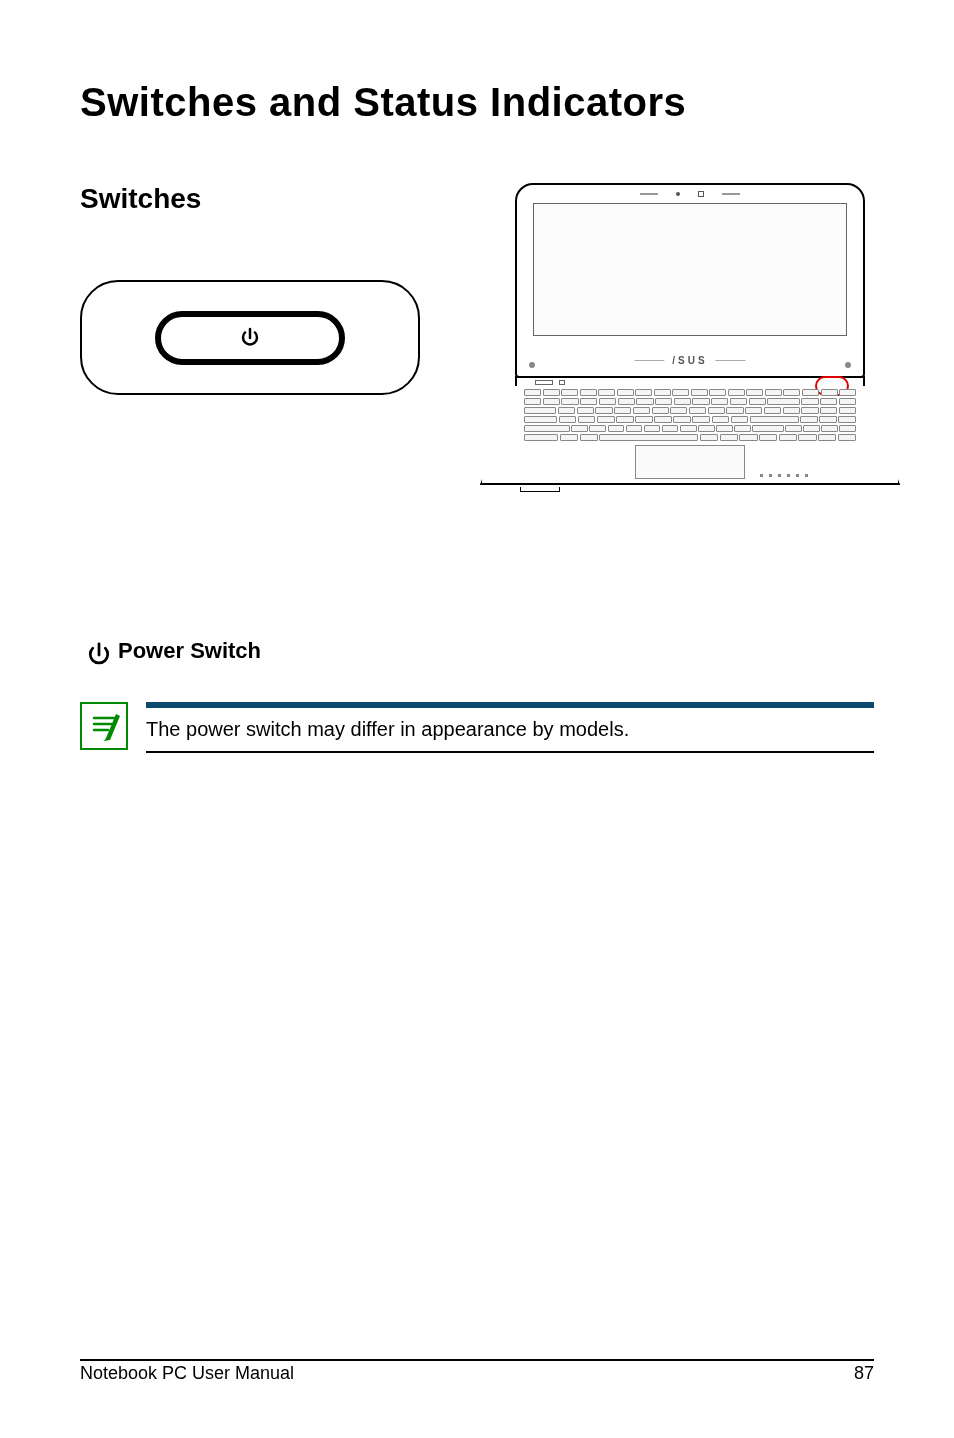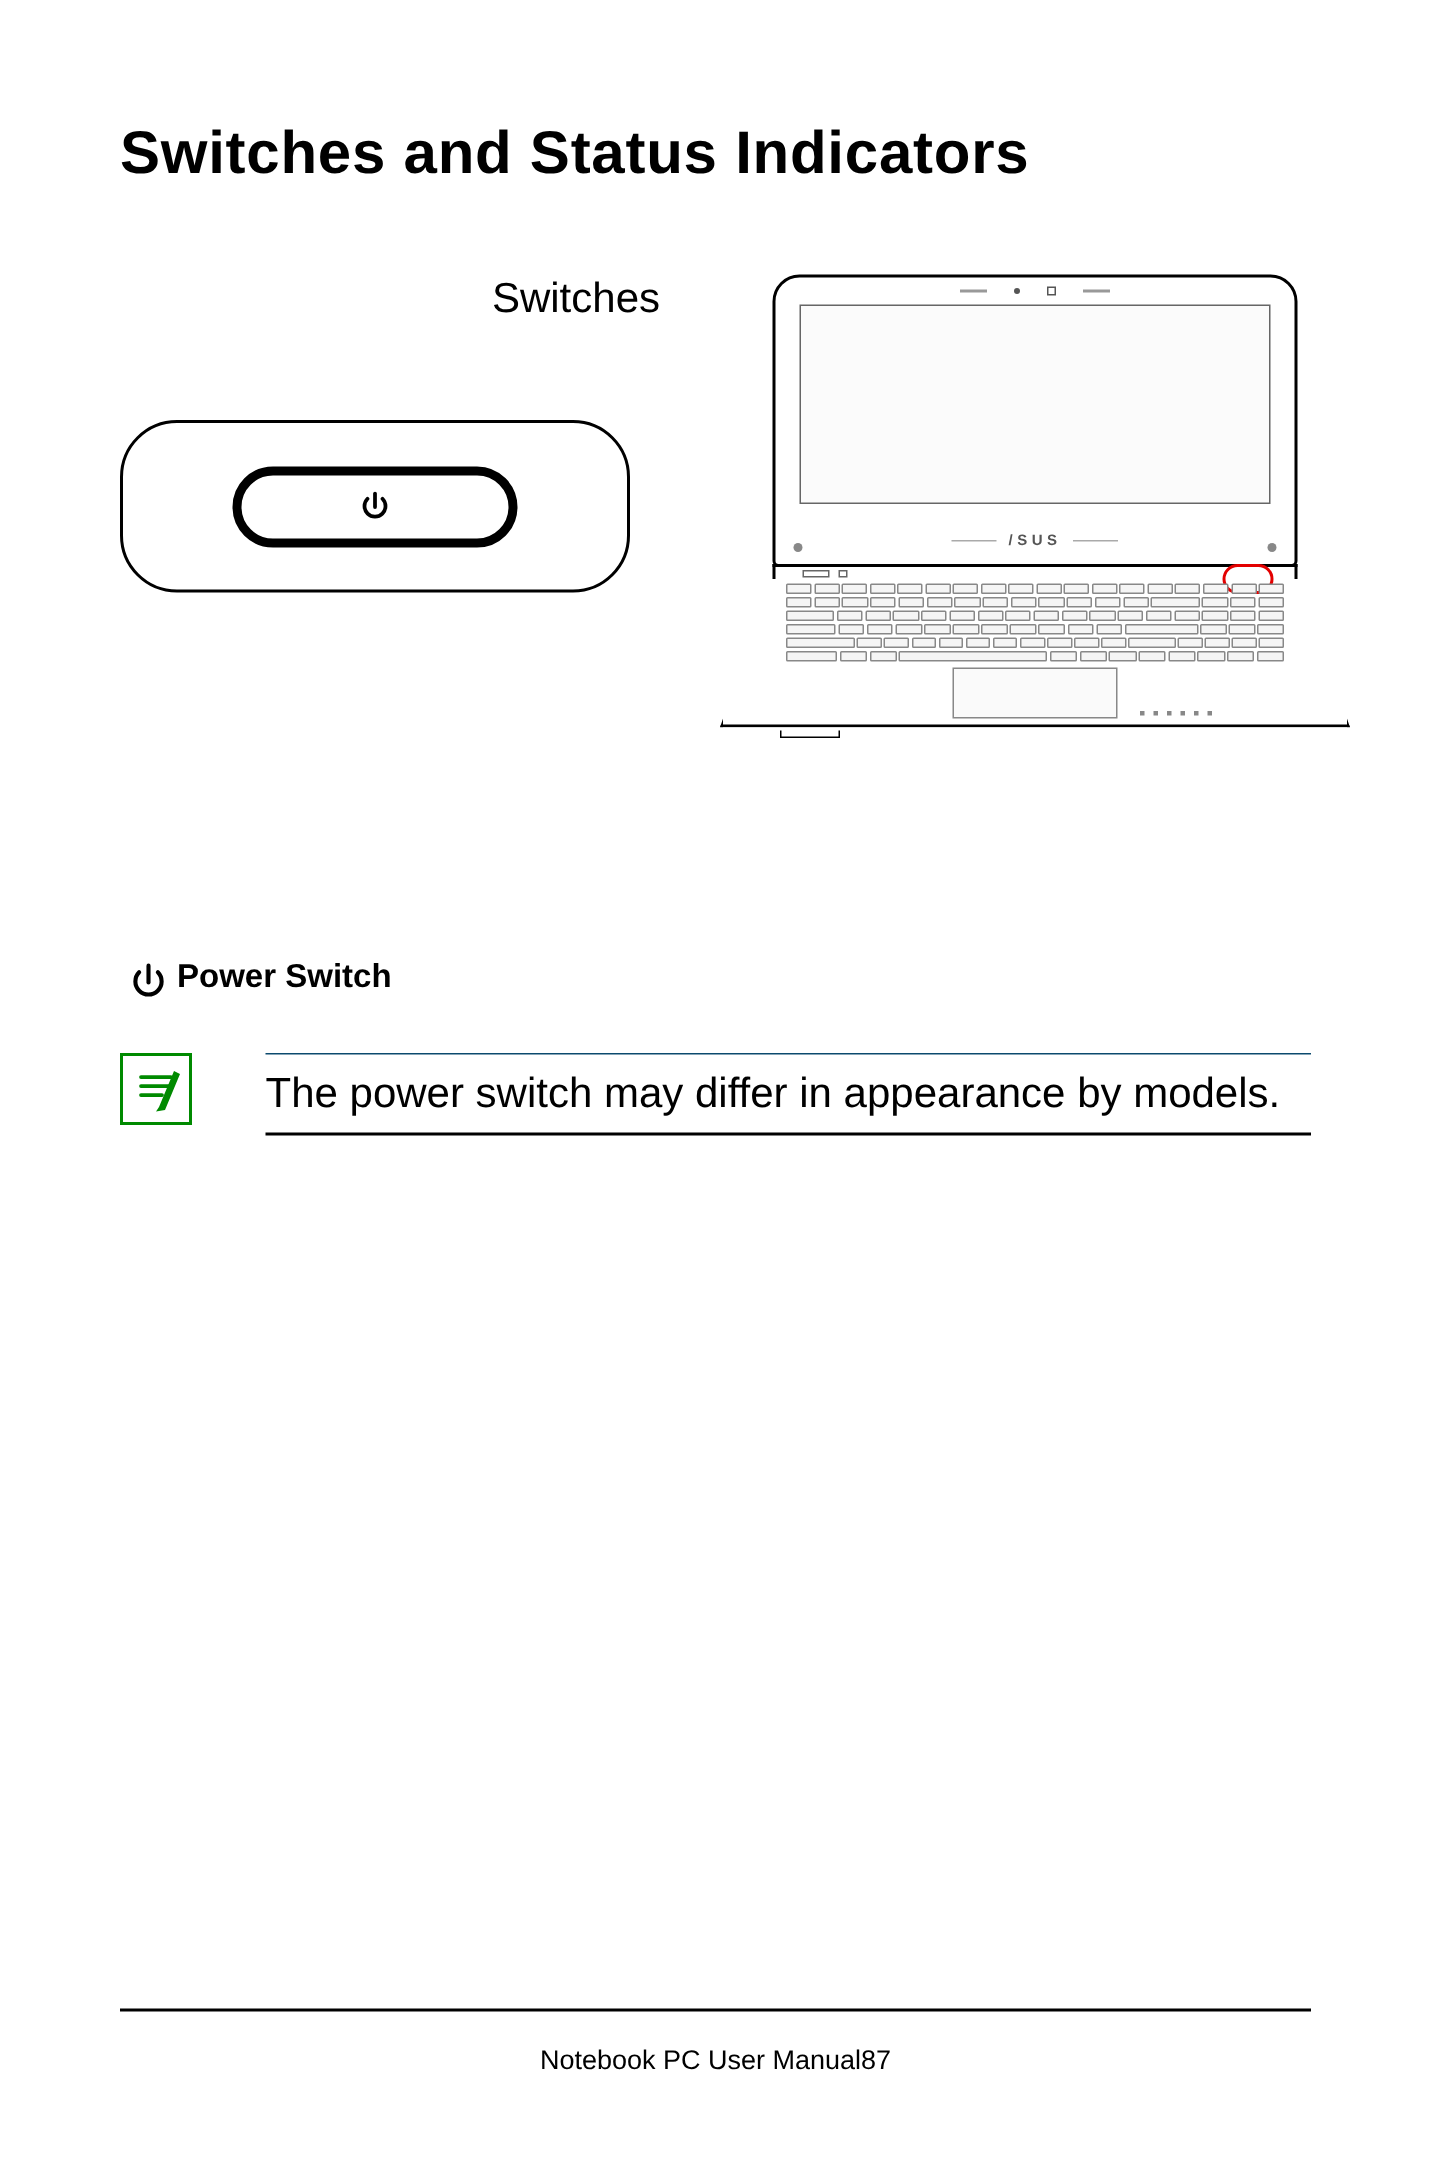--- a/index.html
+++ b/index.html
@@ -16,22 +16,21 @@
       padding: 80px 80px 50px 80px;
     }
     .heading1 {
       font-size: 40px;
       font-weight: 700;
       margin-bottom: 58px;
       letter-spacing: 0.5px;
     }
     .heading2 {
       font-size: 28px;
-      font-weight: 400;
-      text-align: right;
+      font-weight: 700;
     }
     .top-row {
       display: flex;
       gap: 40px;
       margin-bottom: 150px;
       align-items: flex-start;
     }
     .left-col {
       flex: 0 0 360px;
     }
@@ -250,36 +249,35 @@
     .note-icon {
       width: 48px;
       height: 48px;
       border: 2.5px solid #008a00;
       display: flex;
       align-items: center;
       justify-content: center;
       flex-shrink: 0;
     }
     .note-body {
-      border-top: 1px solid #0c4a6e;
+      border-top: 6px solid #0c4a6e;
       border-bottom: 2px solid #000;
       padding: 10px 0;
       flex: 1;
-      font-size: 28px;
-      margin-left: 31px;
+      font-size: 20px;
     }
     .footer {
       position: absolute;
       bottom: 54px;
       left: 80px;
       right: 80px;
       border-top: 2px solid #000;
-      padding-top: 22px;
-      display: flex;
-      justify-content: center;
+      padding-top: 2px;
+      display: flex;
+      justify-content: space-between;
       font-size: 18px;
     }
   </style>
 </head>
 <body>
 
 <h1 class="heading1">Switches and Status Indicators</h1>
 
 <div class="top-row">
   <div class="left-col">

